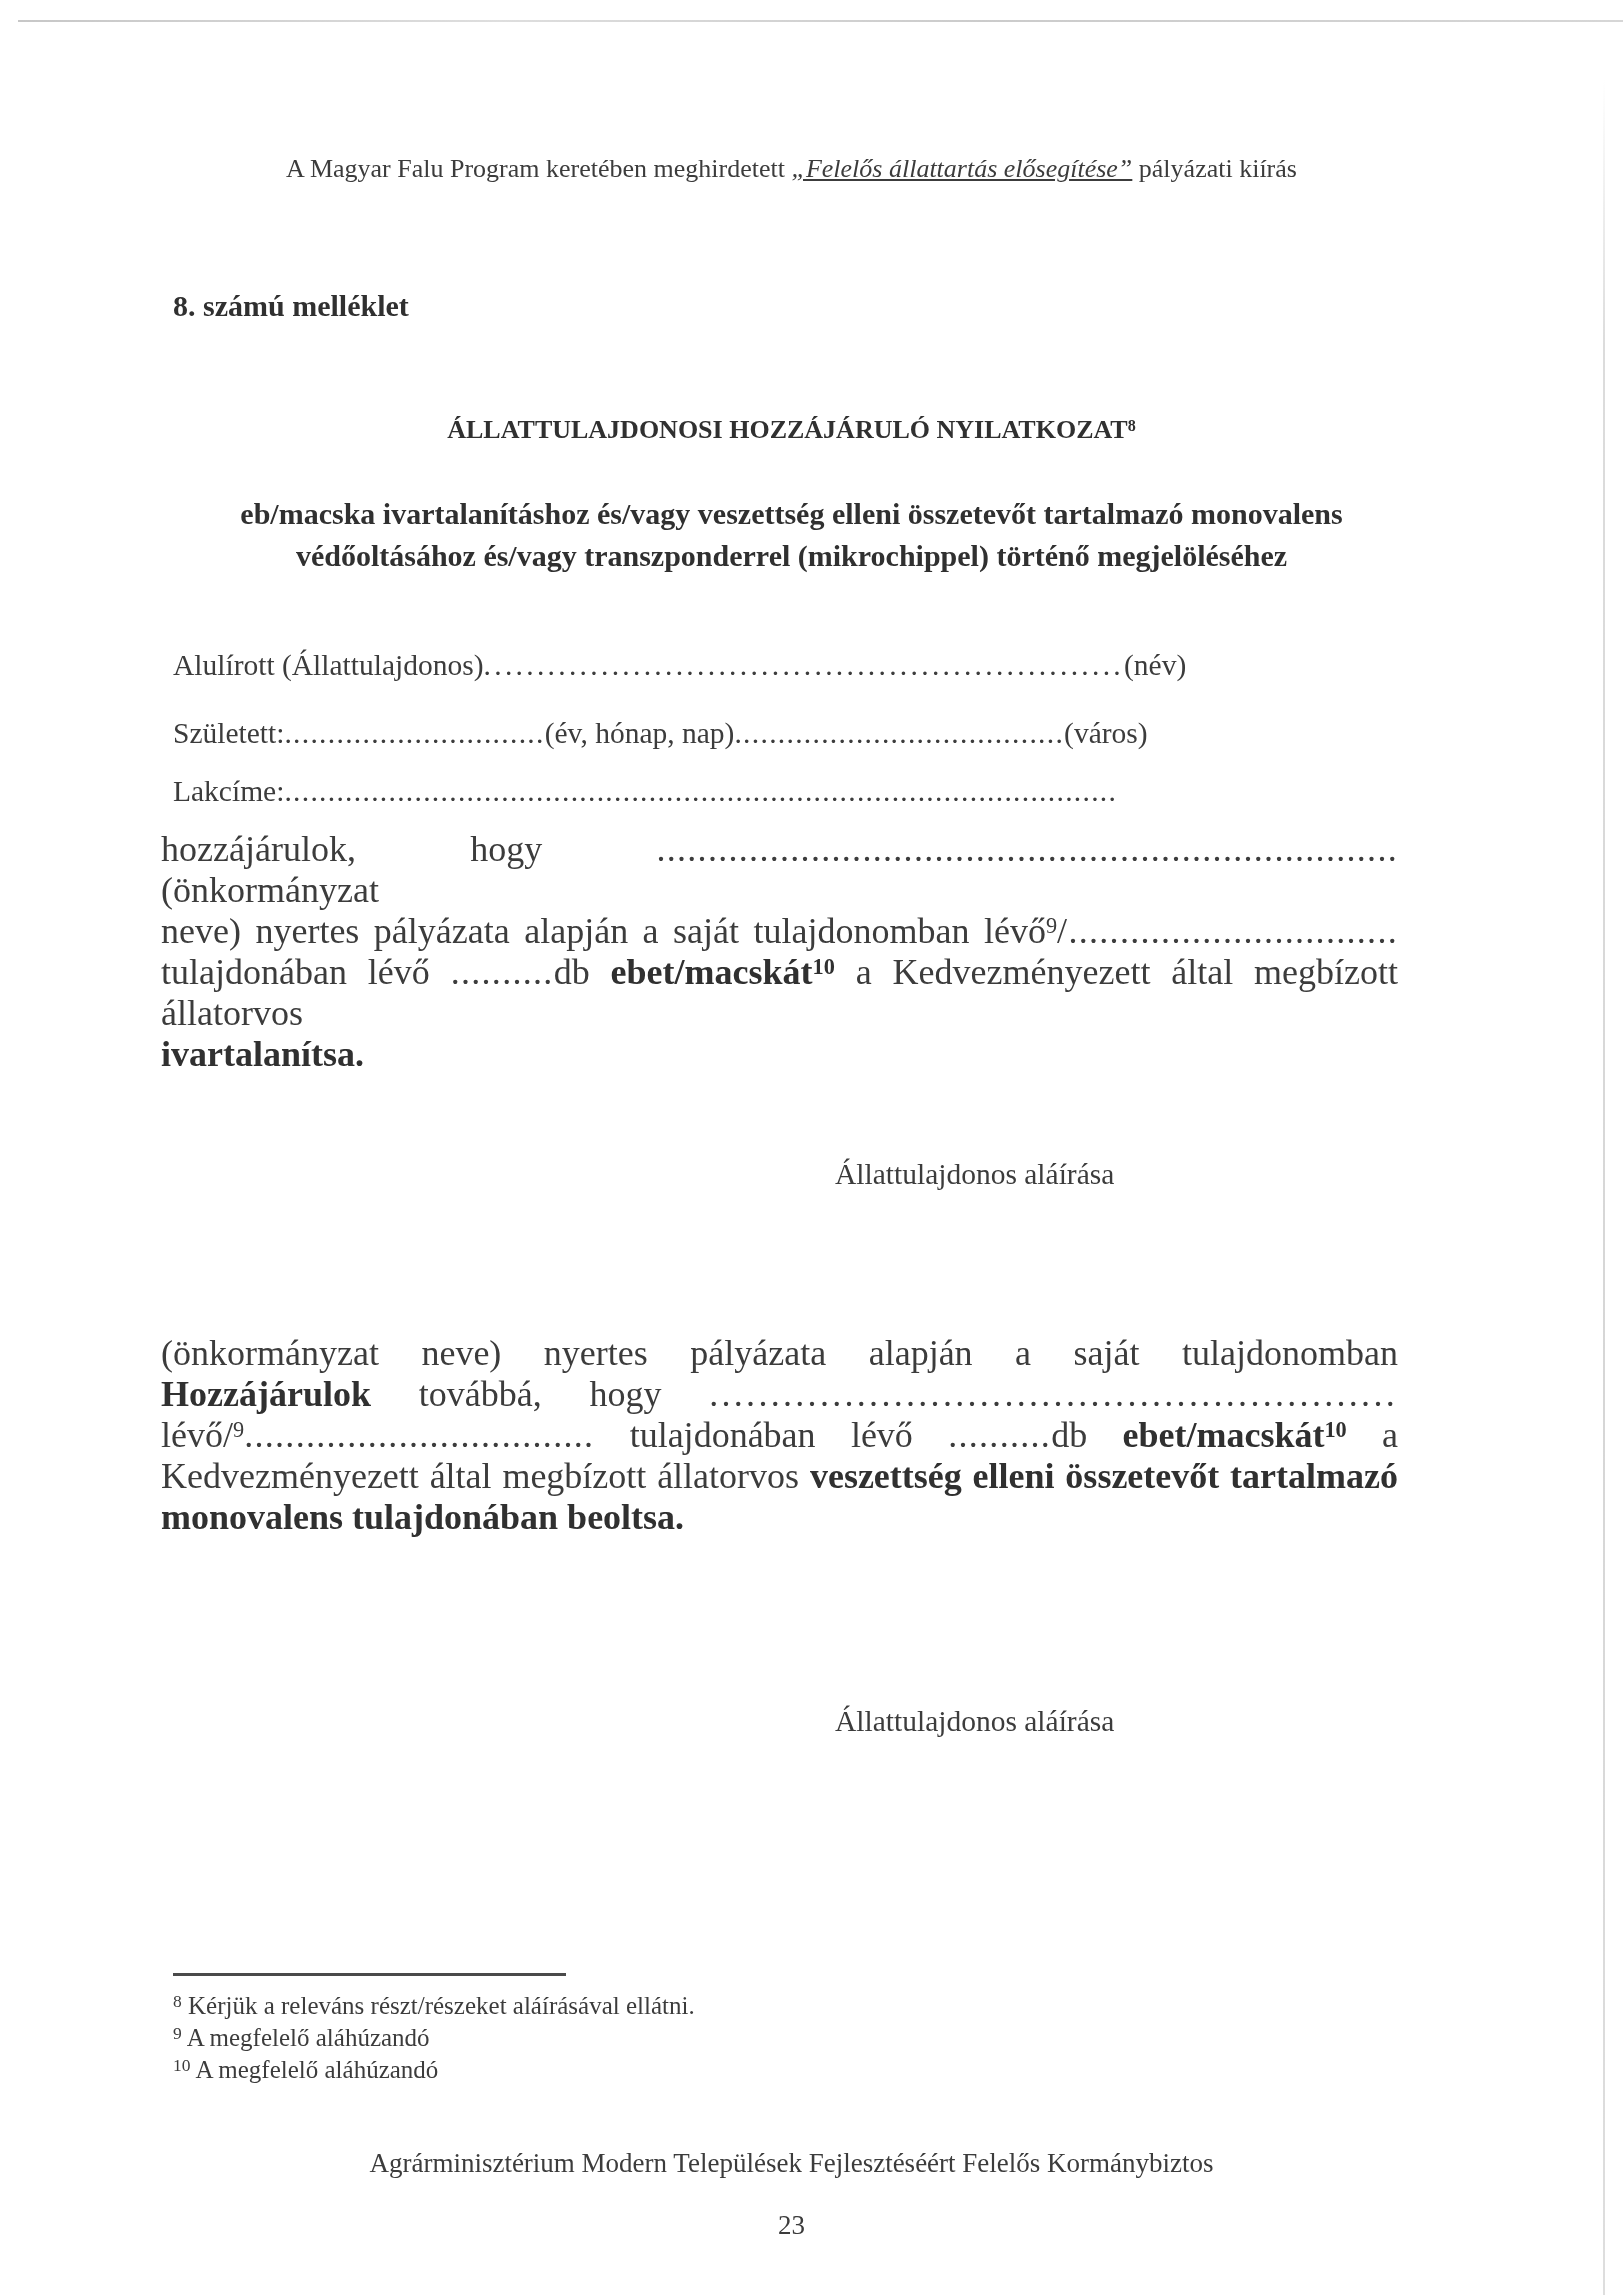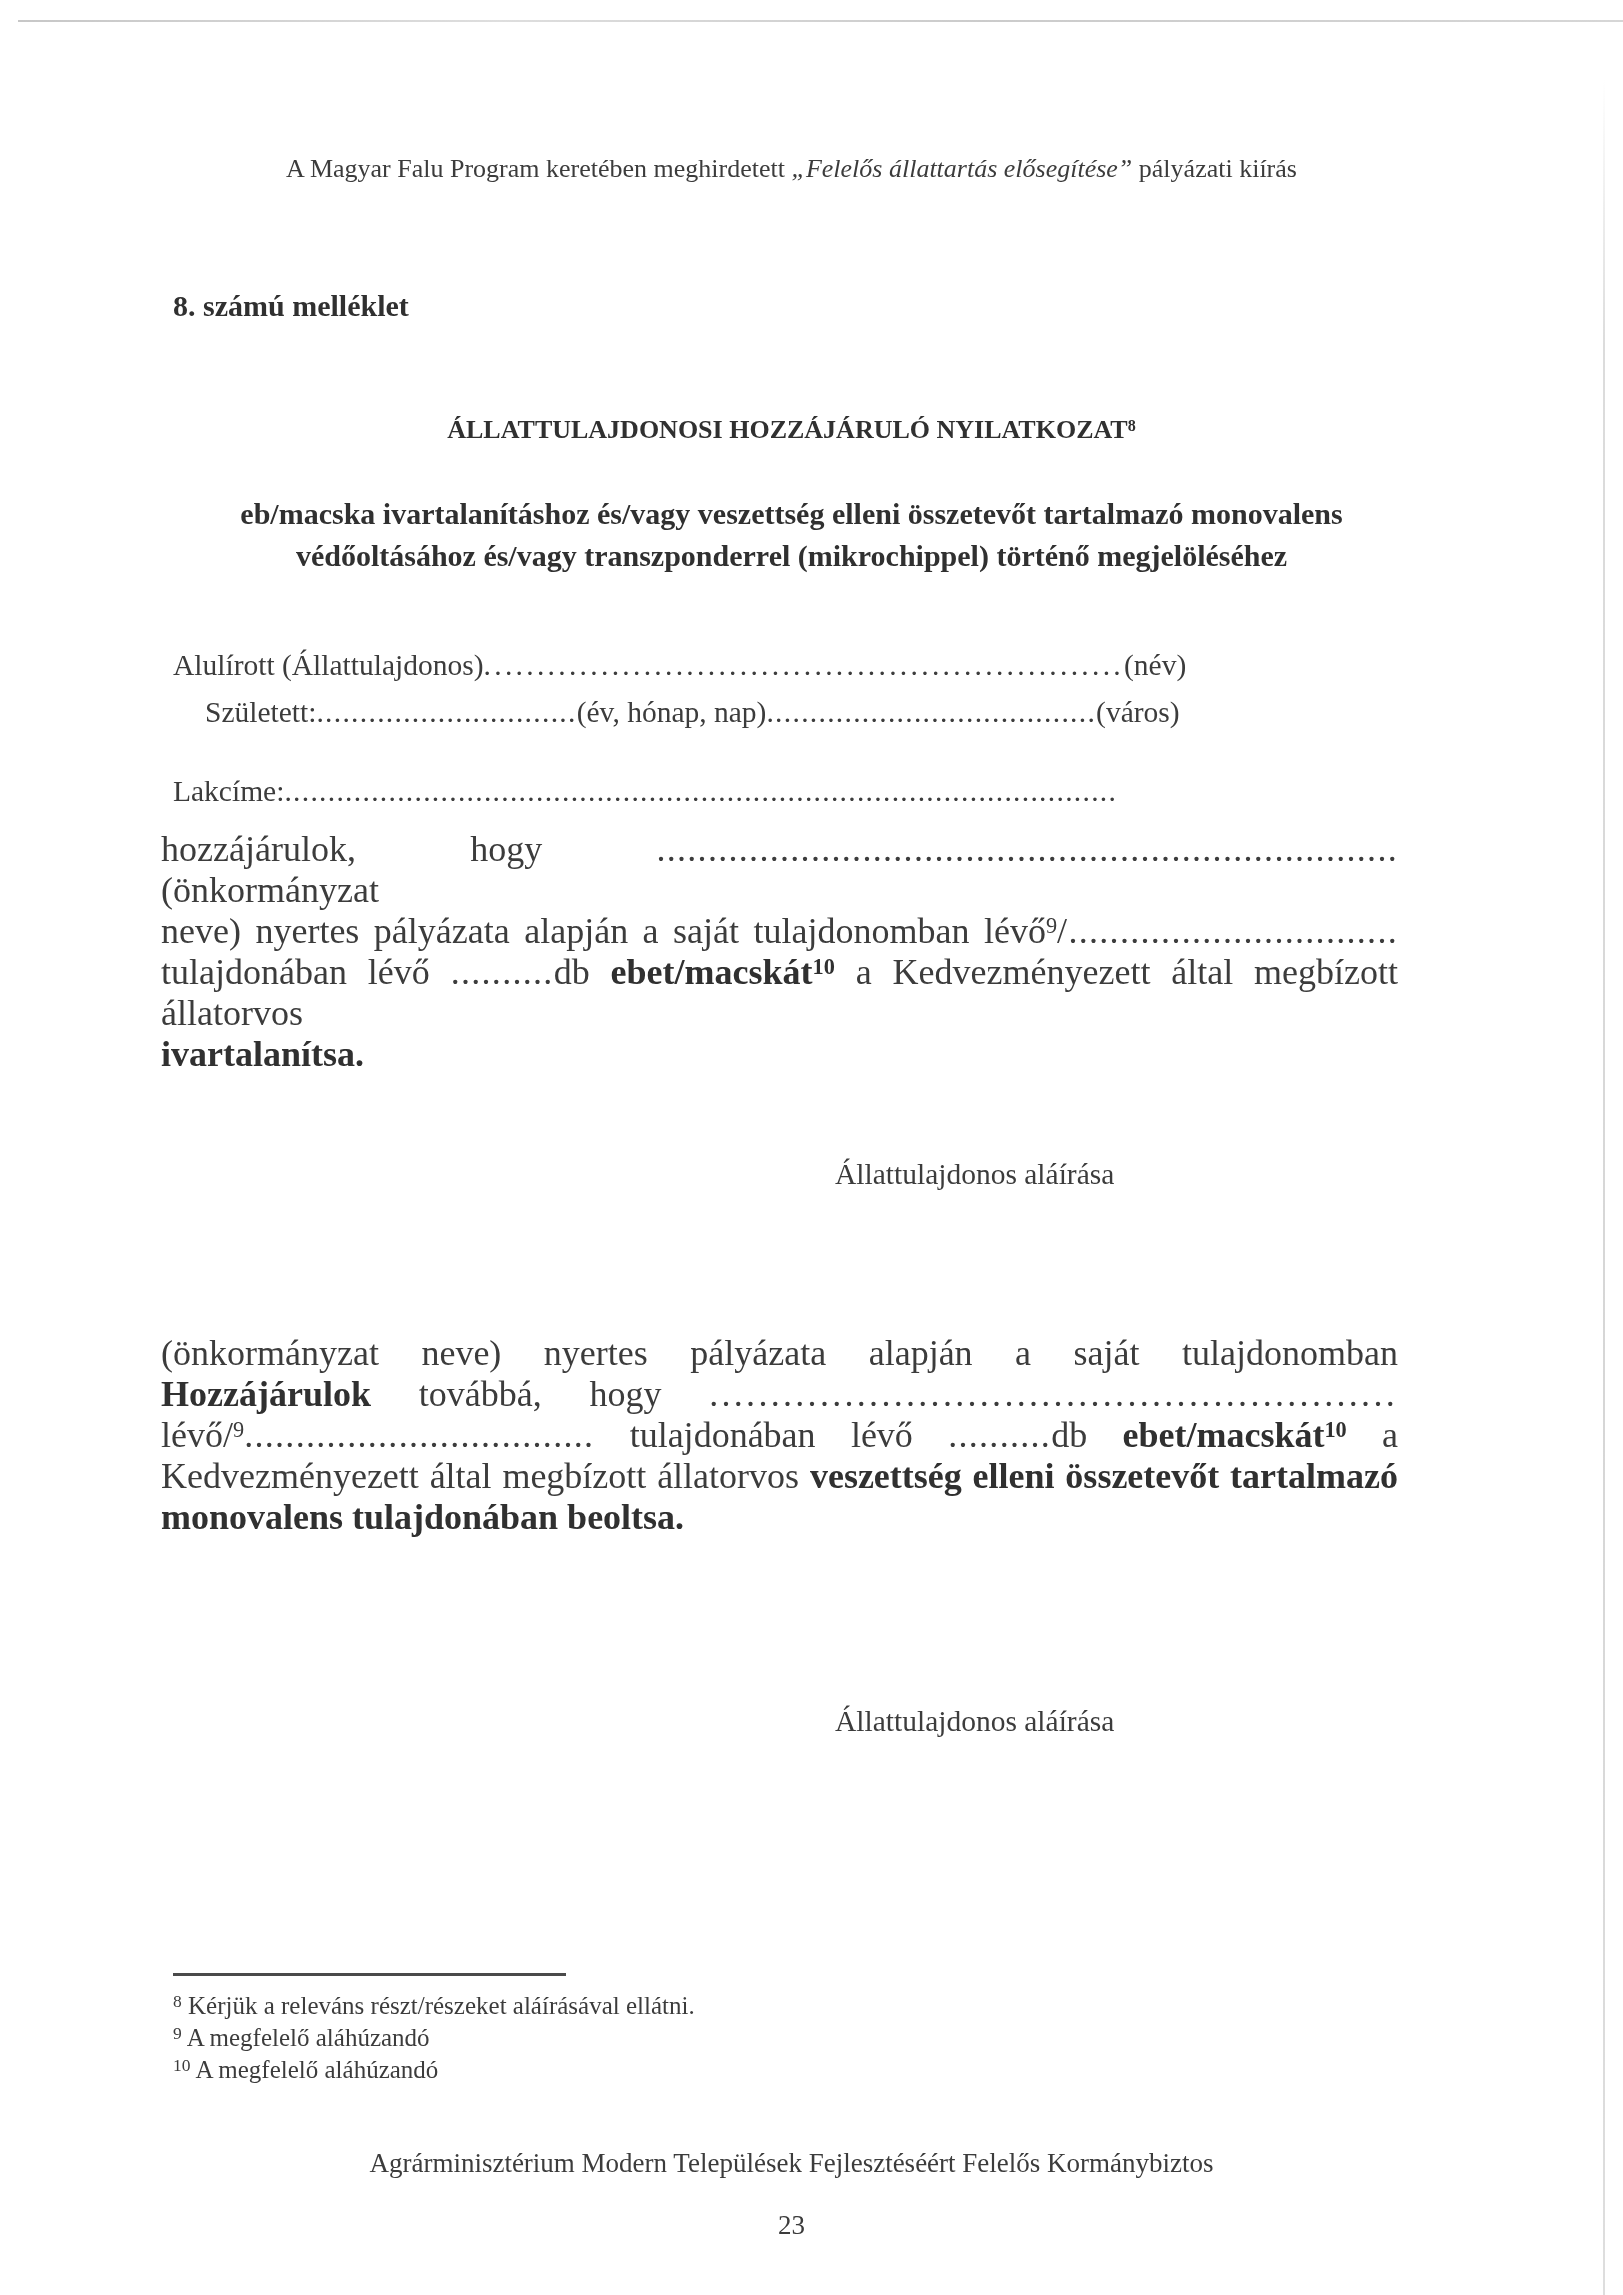--- a/index.html
+++ b/index.html
@@ -7,21 +7,21 @@
     position: relative;
     width: 1623px;
     height: 2295px;
     background: #ffffff;
     font-family: "Liberation Serif", "DejaVu Serif", serif;
     color: #3c3c3c;
     overflow: hidden;
   }
   .abs { position: absolute; }
   .b { font-weight: bold; color: #303030; }
-  .i { font-style: italic; }
+  .i { font-style: italic; text-decoration: underline; }
   .center { text-align: center; }
   .sup {
     font-size: 62%;
     position: relative;
     top: -0.45em;
     line-height: 0;
   }
   .fnsup {
     font-size: 70%;
     position: relative;
@@ -43,21 +43,21 @@
   .title-block {
     top: 412px; left: 173px; width: 1237px;
     font-size: 26px; line-height: 35px;
   }
   .subtitle-block {
     top: 493px; left: 173px; width: 1237px;
     font-size: 30px; line-height: 42px;
   }
   .fline { left: 173px; width: 1237px; font-size: 29.5px; line-height: 29.5px; white-space: nowrap; }
   .f1 { top: 651px; }
-  .f2 { top: 698px; margin-left: 32px; }
+  .f2 { top: 719px; }
   .f3 { top: 777px; }
   .para { left: 161px; width: 1237px; font-size: 36px; line-height: 41px; }
   .c1 { top: 829px; }
   .c2 { top: 1333px; }
   .sig { font-size: 29.5px; line-height: 29.5px; left: 835px; }
   .sig1 { top: 1160px; }
   .sig2 { top: 1707px; }
   .fn-separator {
     top: 1973px; left: 173px; width: 393px; height: 2.6px;
     background: #4a4a4a;

